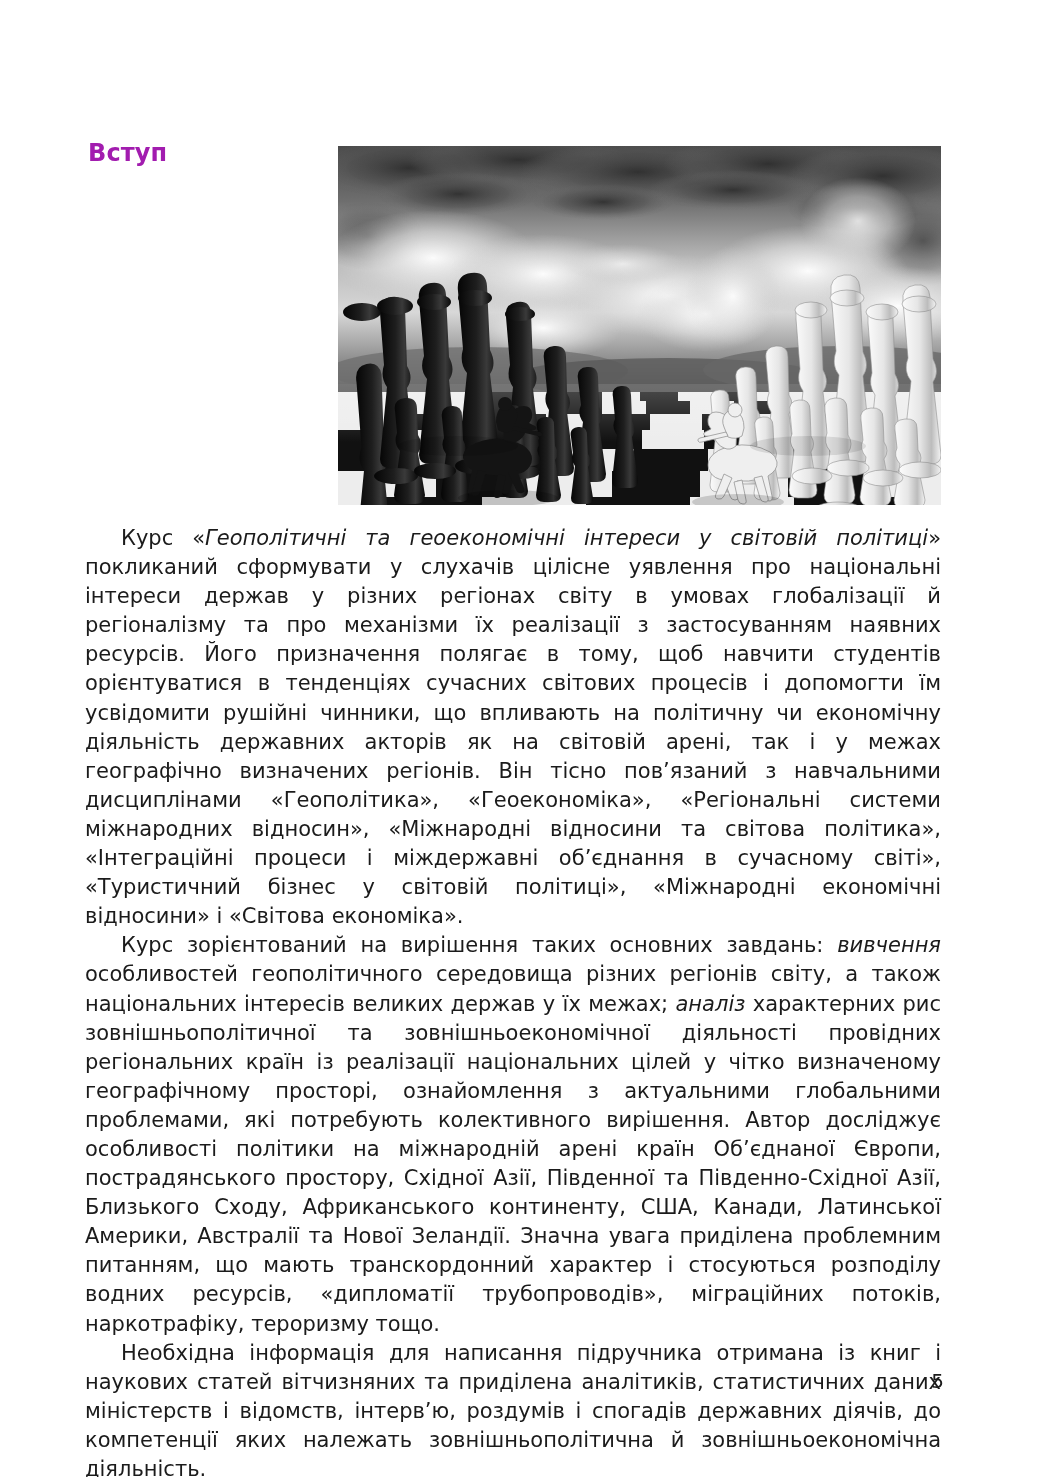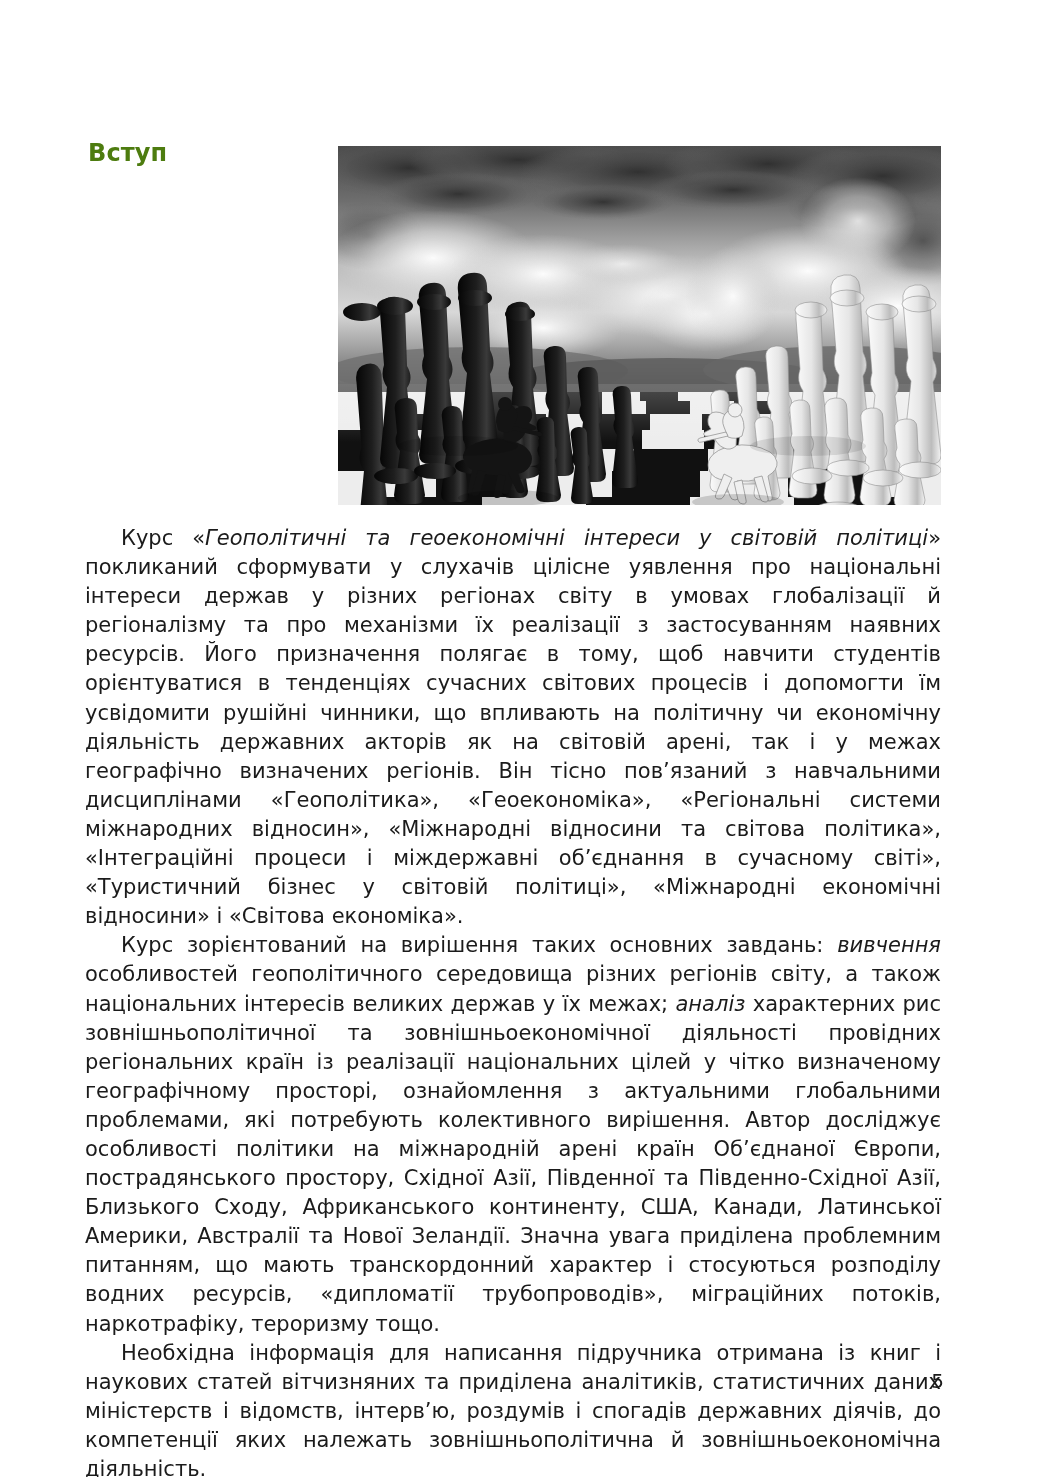--- a/index.html
+++ b/index.html
@@ -24,21 +24,21 @@
   }
 
   
   .chapter-title {
     position: absolute;
     left: 88px;
     top: 140px;
     font-size: 24px;
     font-weight: bold;
     letter-spacing: 0.1px;
-    color: #4d7c0f;
+    color: #a21caf;
     line-height: 1.15;
   }
 
   
   .figure {
     position: absolute;
     left: 338px;
     top: 146px;
     width: 603px;
     height: 359px;

